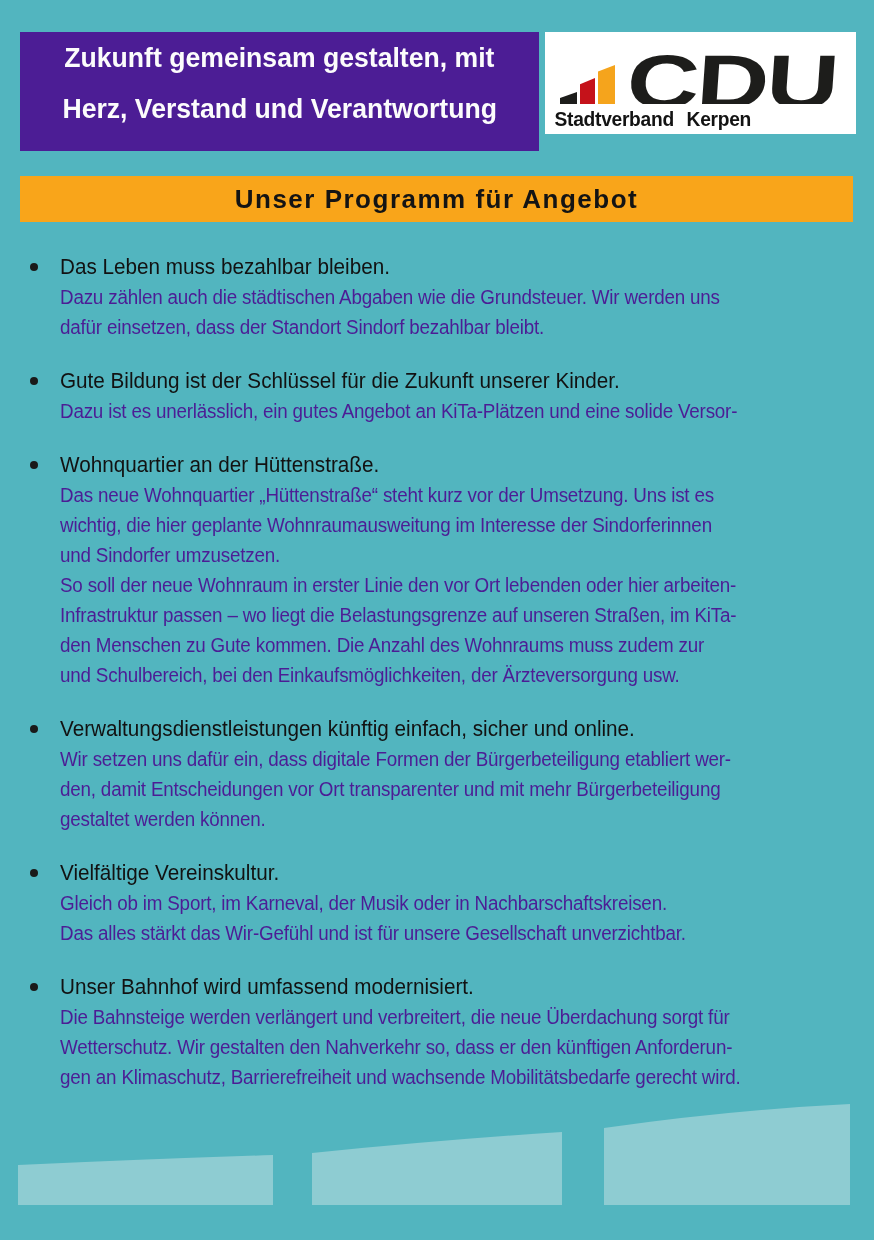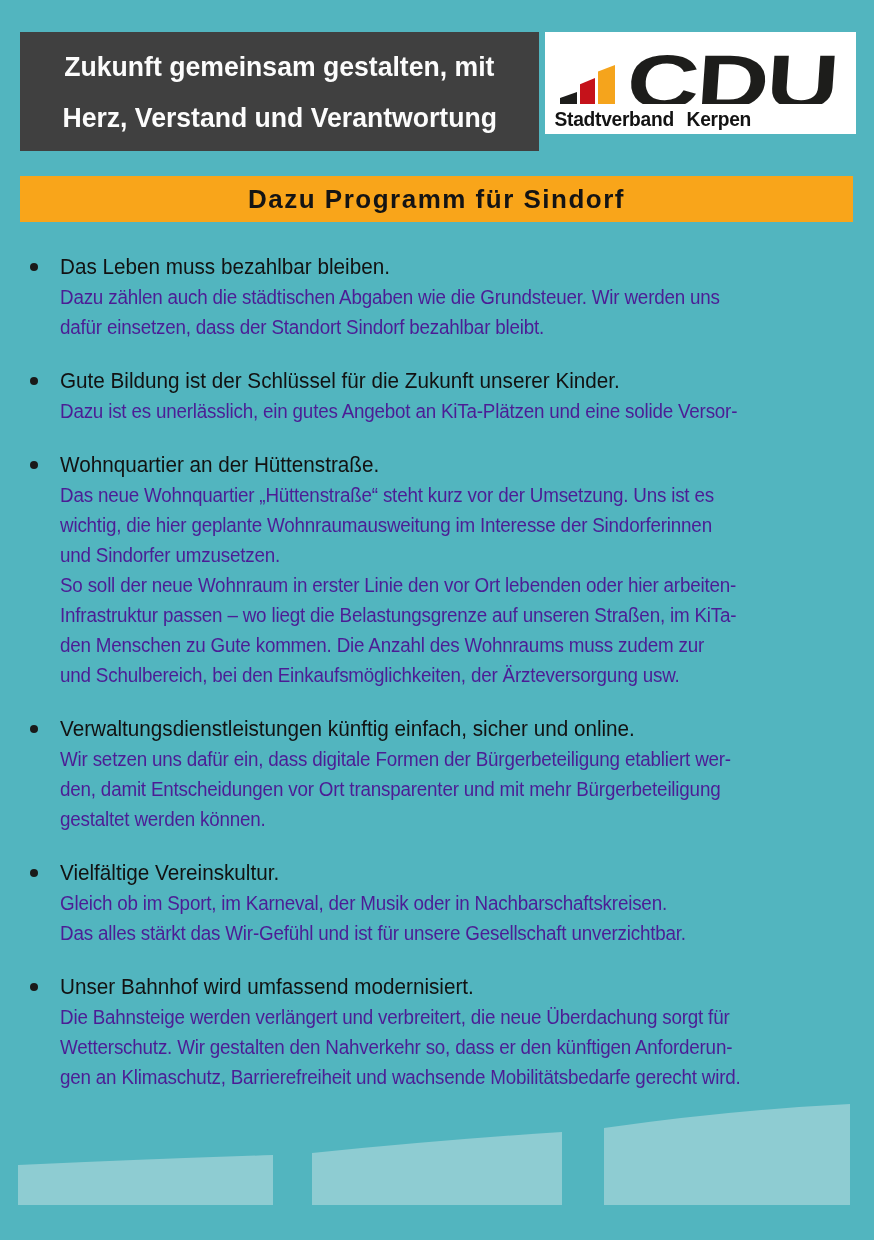--- a/index.html
+++ b/index.html
@@ -6,22 +6,22 @@
   .page{
     position:relative;
     width:874px;height:1240px;
     background:#52B5BF;
     overflow:hidden;
     font-family:"Liberation Sans",sans-serif;
   }
   
   .slogan-box{
     position:absolute;left:20px;top:32px;width:519px;height:119px;
-    background:#404040;
-    display:flex;flex-direction:column;justify-content:center;align-items:center;
+    background:#4c1d95;
+    display:flex;flex-direction:column;align-items:center;
   }
   .slogan-line{
     color:#FCFCFC;font-weight:bold;font-size:28px;line-height:51px;
     text-align:center;white-space:nowrap;
   }
   .slogan-line .squeeze{display:inline-block;transform:scaleX(.95);transform-origin:50% 50%;}
   .logo-box{
     position:absolute;left:545px;top:32px;width:311px;height:83px;
     background:#FFFFFF;
   }
@@ -93,21 +93,21 @@
       <span class="cdu-bar b2"></span>
       <span class="cdu-bar b3"></span>
     </span>
     <span class="cdu-word">CDU</span>
   </div>
   <div class="logo-sub">
     <span class="logo-sub-text">Stadtverband Kerpen</span>
   </div>
 
   <div class="banner">
-    <span class="banner-title">Dazu Programm für Sindorf</span>
+    <span class="banner-title">Unser Programm für Angebot</span>
   </div>
 
   <div class="program-list">
       <div class="item">
         <div class="dot-col">
           <span class="dot"></span>
         </div>
         <div class="txt-col">
           <div class="item-heading"><span class="squeeze">Das Leben muss bezahlbar bleiben.</span></div>
           <div class="body-line"><span class="squeeze">Dazu zählen auch die städtischen Abgaben wie die Grundsteuer. Wir werden uns</span></div>

